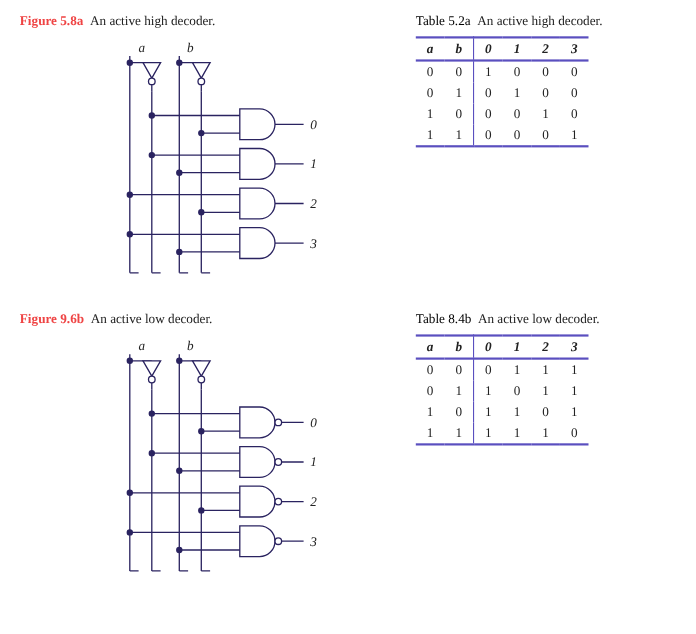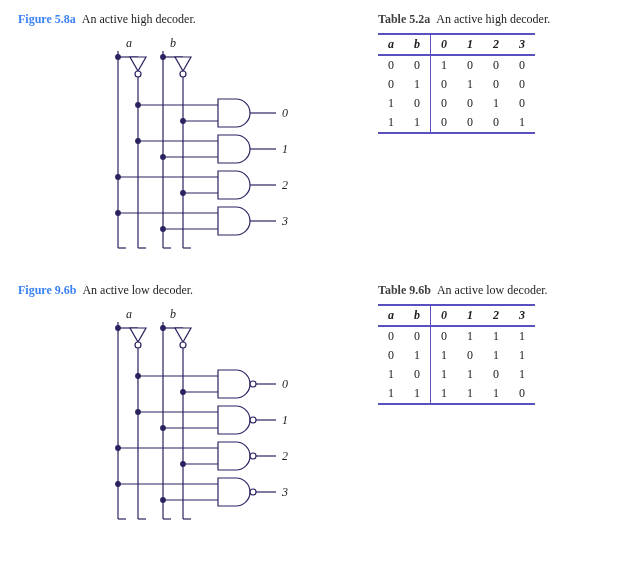--- a/index.html
+++ b/index.html
@@ -1,22 +1,22 @@
 <!DOCTYPE html>
 <html><head>
 <meta charset="utf-8">
 <style>
   html,body{margin:0;padding:0;background:#fff;font-family:"Times New Roman",Times,serif;font-size:12px;color:#222;}
   .page{width:633px;height:576px;position:relative;box-sizing:border-box;padding:12px 18px;}
   .row{display:flex;gap:40px;margin-bottom:20px;}
   .left{flex:0 0 320px;}
   .right{flex:0 0 220px;}
   .caption{font-size:12px;margin-bottom:6px;}
-  .caption .fignum{font-weight:bold;color:#3b82f6;}
-  .caption .tabnum{font-weight:bold;color:#404040;margin-top:28px;}
+  .caption .fignum{font-weight:bold;color:#ef4444;}
+  .caption .tabnum{font-weight:normal;color:#000000;margin-top:28px;}
   svg{display:block;}
   .truth{border-collapse:collapse;font-size:12px;}
   .truth th,.truth td{padding:2px 10px;text-align:center;font-weight:normal;}
   .truth thead th{font-style:italic;font-weight:bold;}
   .truth .topline{border-top:2px solid #5a4fbf;}
   .truth .midline{border-top:2px solid #5a4fbf;}
   .truth .bottomline td{border-bottom:2px solid #5a4fbf;}
   .truth .sep{border-left:1px solid #5a4fbf;}
   .inputlabel{font-style:italic;font-size:12px;}
   .outlabel{font-style:italic;font-size:12px;}
@@ -221,21 +221,21 @@
           <line x1="100" y1="180" x2="200" y2="180"></line>
             <circle cx="100" cy="180" r="2.3" fill="#2a2360"></circle>
           <line x1="145" y1="196" x2="200" y2="196"></line>
             <circle cx="145" cy="196" r="2.3" fill="#2a2360"></circle>
         </g>
       </svg>
     </div>
 
     <div class="right">
       <div class="caption">
-        <span class="tabnum">Table 9.6b</span>
+        <span class="tabnum">Table 8.4b</span>
         &nbsp;<span>An active low decoder.</span>
       </div>
       <table class="truth">
         <thead>
           <tr class="topline">
             <th>a</th>
             <th>b</th>
             <th class="sep">0</th>
             <th>1</th>
             <th>2</th>

